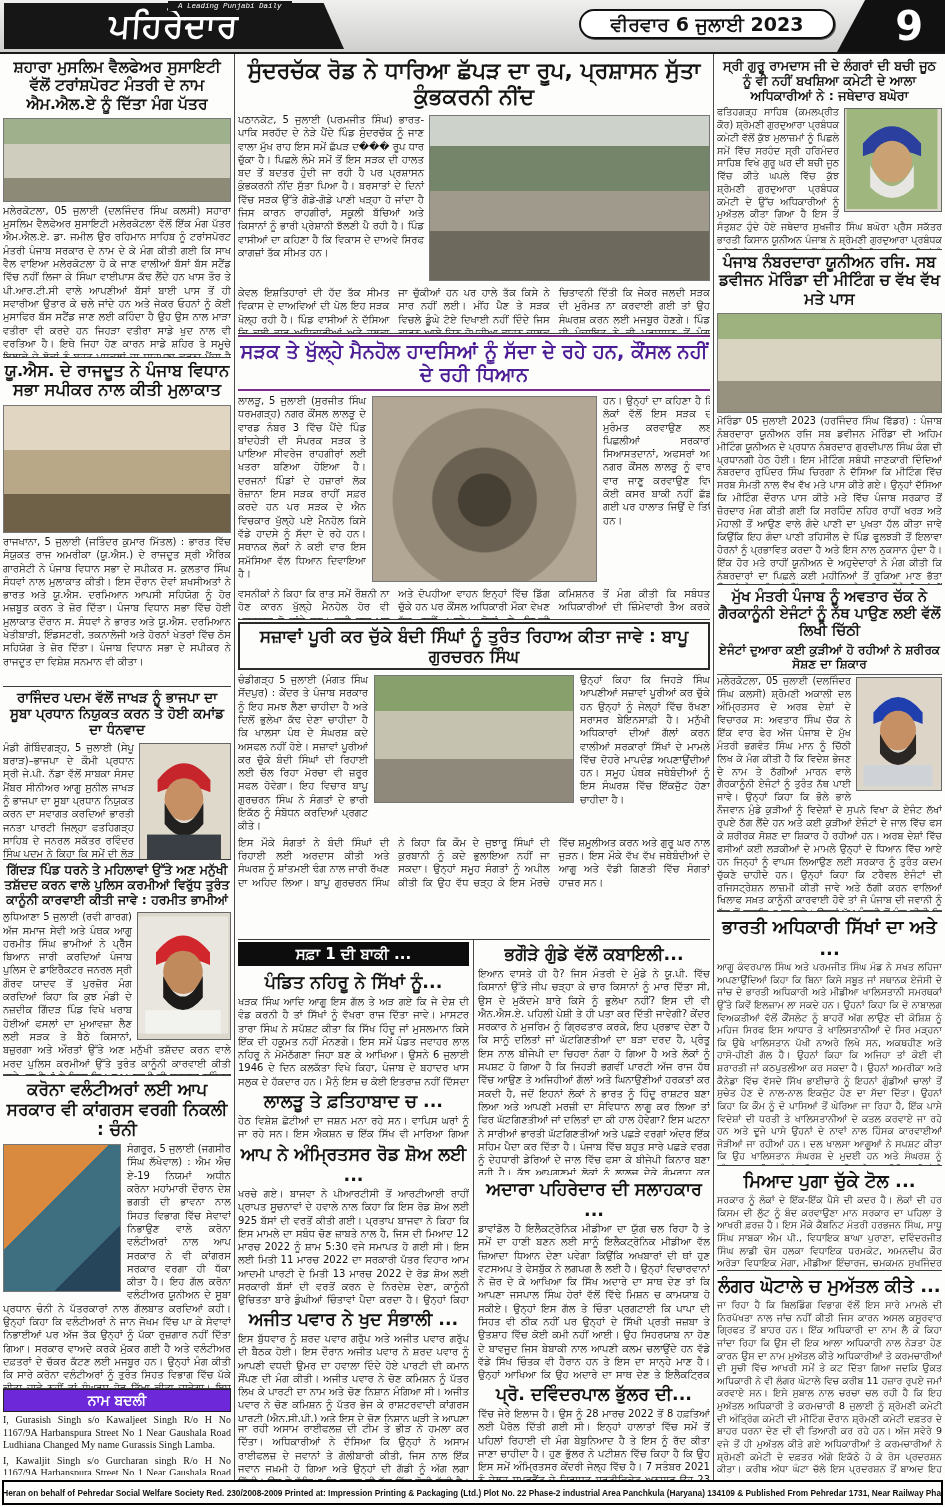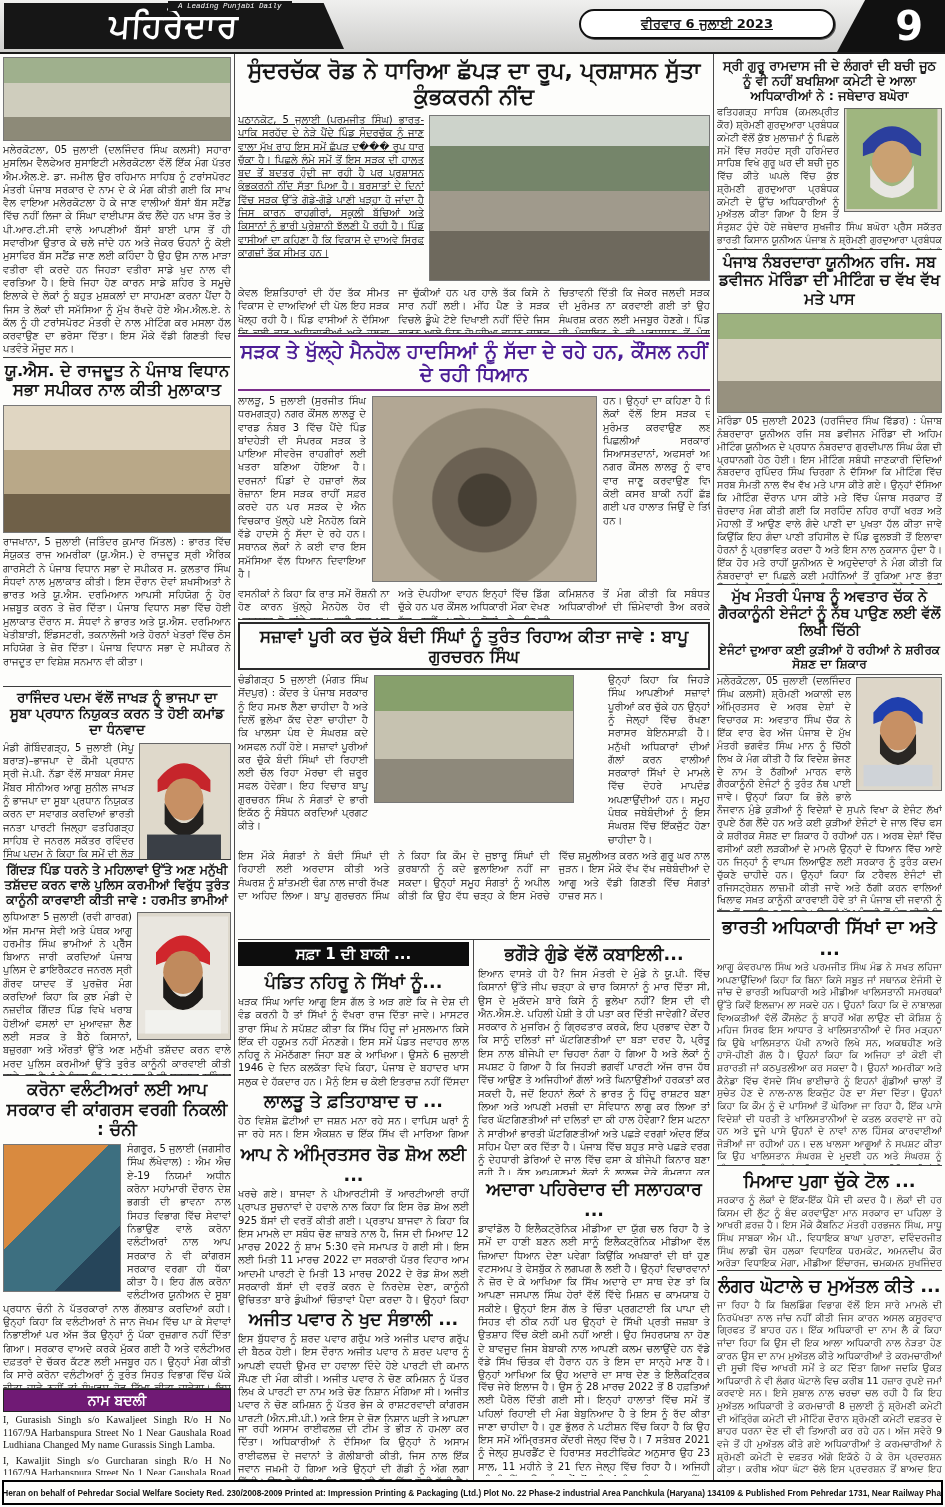--- a/index.html
+++ b/index.html
@@ -9,21 +9,21 @@
   }
   
   .masthead{position:relative;height:52px;background:linear-gradient(#efefee,#cfcfcd);border-bottom:2px solid #1a1a1a;}
   .logo-block{position:absolute;left:4px;top:3px;width:340px;height:46px;background:#161616;
     clip-path:polygon(0 0,94% 0,100% 100%,0 100%);display:flex;align-items:center;justify-content:center;}
   .logo-txt{color:#fff;font-size:33px;font-weight:bold;letter-spacing:1px;transform:skewX(-4deg);}
   .tagline{position:absolute;left:168px;top:1px;background:#161616;color:#fff;font-size:7.5px;
     font-style:italic;padding:1px 10px;font-family:Liberation Mono, monospace;}
   .date-pill{position:absolute;right:110px;top:9px;width:252px;height:26px;border:2px solid #111;
     border-radius:15px;background:#fff;display:flex;align-items:center;justify-content:center;
-    font-size:13px;font-weight:bold;box-shadow:1px 1px 0 #555;text-decoration:underline;}
+    font-size:19px;font-weight:bold;box-shadow:1px 1px 0 #555;}
   .page-num{position:absolute;right:0;top:0;width:108px;height:52px;background:#111;
     clip-path:polygon(26% 0,100% 0,100% 100%,0 100%);display:flex;align-items:center;justify-content:flex-end;
     color:#fff;font-size:40px;font-weight:bold;padding-right:22px;box-sizing:border-box;}
   
   .page{display:flex;height:1426px;}
   .col{box-sizing:border-box;overflow:hidden;padding:1px 3px;}
   .col-left{width:235px;border-right:1px solid #4a4a4a;}
   .col-mid{width:479px;border-right:1px solid #4a4a4a;}
   .col-right{width:231px;}
   .art{overflow:hidden;position:relative;}
@@ -37,42 +37,42 @@
   .ph-a1{height:84px;background:linear-gradient(#9fb08d 0 30%,#cfcdbd 30% 72%,#8d8a78 72%);}
   .ph-a2{height:128px;background:linear-gradient(#e0d6c2 0 35%,#b9a888 35% 70%,#6f6048 70%);}
   .ph-a5{float:left;width:118px;height:148px;margin:2px 6px 2px 0;background:linear-gradient(135deg,#d98a3f 0 40%,#3d6f80 40% 75%,#26455a 75%);}
   .ph-m1{height:166px;background:linear-gradient(#cdd3cb 0 18%,#75856a 18% 46%,#a09a8c 46% 70%,#6e695d 70%);}
   .ph-m2{height:188px;background:radial-gradient(circle at 50% 56%,#463f34 0 17%,#6b6153 18% 34%,#948a77 35% 60%,#b2a794 61%);}
   .ph-m3{height:128px;background:linear-gradient(#87a06c 0 28%,#c6c2b0 28% 66%,#8e897b 66%);}
   .ph-r2{height:100px;background:linear-gradient(#9db27f 0 26%,#d9d3c2 26% 68%,#97917f 68%);}
   .portrait{float:right;margin:2px 0 2px 5px;border:1px solid #666;background:#ddd8cc;}
   
   .m1-row{display:flex;gap:5px;}
-  .m1-left{width:186px;flex:none;text-decoration:underline;}
+  .m1-left{width:186px;flex:none;}
   .m1-photo{flex:1;}
   .cols3{column-count:3;column-gap:9px;margin-top:3px;}
   .m2-hl{color:#4c1d95;border-top:2px solid #7b2d8b;border-bottom:2px solid #7b2d8b;margin:1px 0 3px;}
   .m2-row{display:flex;gap:6px;}
   .m2-side{width:128px;flex:none;}
   .m2-photo{width:225px;flex:none;}
   .m3-hl{border:2px solid #2b2b2b;margin:2px 0 3px;padding:2px;}
   .m3-row{display:flex;gap:6px;}
   .m3-left{width:130px;flex:none;}
   .m3-photo{width:200px;flex:none;}
-  .m3-right{flex:1;margin-left:28px;}
+  .m3-right{flex:1;}
   .bottom-mid{display:flex;border-top:1px solid #3c3c3c;margin-top:2px;}
   .bm-col{width:50%;box-sizing:border-box;overflow:hidden;}
   .bm-col:first-child{border-right:1px solid #4a4a4a;padding-right:4px;}
   .bm-col:last-child{padding-left:4px;}
   .cont-bar{background:#0d0d0d;color:#fff;text-align:center;font-weight:bold;font-size:15px;padding:3px 0;margin:2px 0;}
   .cont-hl{font-size:17.5px;font-weight:bold;text-align:center;padding:4px 0 2px;}
   
   .subhead{font-weight:bold;text-align:center;font-size:12px;border-bottom:1px solid #555;padding:1px 0 3px;}
   
-  .nc-bar{background:#701a75;color:#fff;font-weight:bold;text-align:center;font-size:14px;padding:2px 18px;border:1px solid #222;}
+  .nc-bar{background:#6d28d9;color:#fff;font-weight:bold;text-align:center;font-size:14px;padding:2px 18px;border:1px solid #222;}
   .nc-body{font-family:"Liberation Serif",serif;font-size:10px;line-height:1.25;text-align:justify;padding-top:2px;}
   .nc-body p{margin:0 0 3px;}
   .footer{position:absolute;left:2px;right:2px;bottom:2px;height:21px;border:2px solid #000;
     display:flex;align-items:center;justify-content:center;font-size:8.3px;font-weight:bold;
     font-family:"Liberation Sans",sans-serif;white-space:nowrap;overflow:hidden;}
   .clear{clear:both;}
 </style>
 </head>
 <body>
 
@@ -82,20 +82,21 @@
   </div>
   <div class="tagline">A Leading Punjabi Daily</div>
   <div class="date-pill">ਵੀਰਵਾਰ 6 ਜੁਲਾਈ 2023</div>
   <div class="page-num">9</div>
 </div>
 
 <div class="page">
 
   <div class="col col-left">
     <div class="art" style="height:302px">
+      <div class="hl" style="font-size:15.5px">ਸ਼ਹਾਰਾ ਮੁਸਲਿਮ ਵੈਲਫੇਅਰ ਸੁਸਾਇਟੀ ਵੱਲੋਂ ਟਰਾਂਸ਼ਪੋਰਟ ਮੰਤਰੀ ਦੇ ਨਾਮ ਐਮ.ਐਲ.ਏ ਨੂੰ ਦਿੱਤਾ ਮੰਗ ਪੱਤਰ</div>
       <div class="ph ph-a1 crowdtex"></div>
       <div class="bt">ਮਲੇਰਕੋਟਲਾ, 05 ਜੁਲਾਈ (ਦਲਜਿੰਦਰ ਸਿੰਘ ਕਲਸੀ) ਸਹਾਰਾ ਮੁਸਲਿਮ ਵੈਲਫੇਅਰ ਸੁਸਾਇਟੀ ਮਲੇਰਕੋਟਲਾ ਵੱਲੋਂ ਇੱਕ ਮੰਗ ਪੱਤਰ ਐਮ.ਐਲ.ਏ. ਡਾ. ਜਮੀਲ ਉਰ ਰਹਿਮਾਨ ਸਾਹਿਬ ਨੂੰ ਟਰਾਂਸਪੋਰਟ ਮੰਤਰੀ ਪੰਜਾਬ ਸਰਕਾਰ ਦੇ ਨਾਮ ਦੇ ਕੇ ਮੰਗ ਕੀਤੀ ਗਈ ਕਿ ਸਾਖ ਵੈਲ ਵਾਇਆ ਮਲੇਰਕੋਟਲਾ ਹੋ ਕੇ ਜਾਣ ਵਾਲੀਆਂ ਬੱਸਾਂ ਬੱਸ ਸਟੈਂਡ ਵਿੱਚ ਨਹੀਂ ਲਿਜਾ ਕੇ ਸਿੰਘਾ ਵਾਈਪਾਸ ਕੱਢ ਲੈਂਦੇ ਹਨ ਖਾਸ ਤੌਰ ਤੇ ਪੀ.ਆਰ.ਟੀ.ਸੀ ਵਾਲੇ ਆਪਣੀਆਂ ਬੱਸਾਂ ਬਾਈ ਪਾਸ ਤੋਂ ਹੀ ਸਵਾਰੀਆ ਉਤਾਰ ਕੇ ਚਲੇ ਜਾਂਦੇ ਹਨ ਅਤੇ ਜੇਕਰ ਓਹਨਾਂ ਨੂੰ ਕੋਈ ਮੁਸਾਫਿਰ ਬੱਸ ਸਟੈਂਡ ਜਾਣ ਲਈ ਕਹਿੰਦਾ ਹੈ ਉਹ ਉਸ ਨਾਲ ਮਾੜਾ ਵਤੀਰਾ ਵੀ ਕਰਦੇ ਹਨ ਜਿਹੜਾ ਵਤੀਰਾ ਸਾਡੇ ਖੁਦ ਨਾਲ ਵੀ ਵਰਤਿਆ ਹੈ। ਇਥੇ ਜਿਹਾ ਹੋਣ ਕਾਰਨ ਸਾਡੇ ਸ਼ਹਿਰ ਤੇ ਸਮੂਚੇ ਇਲਾਕੇ ਦੇ ਲੋਕਾਂ ਨੂੰ ਬਹੁਤ ਮੁਸ਼ਕਲਾਂ ਦਾ ਸਾਹਮਣਾ ਕਰਨਾ ਪੈਂਦਾ ਹੈ ਜਿਸ ਤੇ ਲੋਕਾਂ ਦੀ ਸਮੱਸਿਆ ਨੂੰ ਮੁੱਖ ਰੱਖਦੇ ਹੋਏ ਐਮ.ਐਲ.ਏ. ਨੇ ਕੱਲ ਨੂੰ ਹੀ ਟਰਾਂਸਪੋਰਟ ਮੰਤਰੀ ਦੇ ਨਾਲ ਮੀਟਿੰਗ ਕਰ ਮਸਲਾ ਹੱਲ ਕਰਵਾਉਣ ਦਾ ਭਰੋਸਾ ਦਿੱਤਾ। ਇਸ ਮੌਕੇ ਵੱਡੀ ਗਿਣਤੀ ਵਿਚ ਪਤਵੰਤੇ ਮੌਜੂਦ ਸਨ।</div>
     </div>
 
     <div class="art" style="height:328px">
       <div class="hl" style="font-size:16.5px">ਯੂ.ਐਸ. ਦੇ ਰਾਜਦੂਤ ਨੇ ਪੰਜਾਬ ਵਿਧਾਨ ਸਭਾ ਸਪੀਕਰ ਨਾਲ ਕੀਤੀ ਮੁਲਾਕਾਤ</div>
       <div class="ph ph-a2"></div>
       <div class="bt">ਰਾਜਖਾਨਾ, 5 ਜੁਲਾਈ (ਜਤਿੰਦਰ ਕੁਮਾਰ ਮਿੱਤਲ) : ਭਾਰਤ ਵਿੱਚ ਸੰਯੁਕਤ ਰਾਜ ਅਮਰੀਕਾ (ਯੂ.ਐਸ.) ਦੇ ਰਾਜਦੂਤ ਸ੍ਰੀ ਐਰਿਕ ਗਾਰਸੇਟੀ ਨੇ ਪੰਜਾਬ ਵਿਧਾਨ ਸਭਾ ਦੇ ਸਪੀਕਰ ਸ. ਕੁਲਤਾਰ ਸਿੰਘ ਸੰਧਵਾਂ ਨਾਲ ਮੁਲਾਕਾਤ ਕੀਤੀ। ਇਸ ਦੌਰਾਨ ਦੋਵਾਂ ਸ਼ਖਸੀਅਤਾਂ ਨੇ ਭਾਰਤ ਅਤੇ ਯੂ.ਐਸ. ਦਰਮਿਆਨ ਆਪਸੀ ਸਹਿਯੋਗ ਨੂੰ ਹੋਰ ਮਜ਼ਬੂਤ ਕਰਨ ਤੇ ਜ਼ੋਰ ਦਿੱਤਾ। ਪੰਜਾਬ ਵਿਧਾਨ ਸਭਾ ਵਿੱਚ ਹੋਈ ਮੁਲਾਕਾਤ ਦੌਰਾਨ ਸ. ਸੰਧਵਾਂ ਨੇ ਭਾਰਤ ਅਤੇ ਯੂ.ਐਸ. ਦਰਮਿਆਨ ਖੇਤੀਬਾੜੀ, ਇੰਡਸਟਰੀ, ਤਕਨਾਲੋਜੀ ਅਤੇ ਹੋਰਨਾਂ ਖੇਤਰਾਂ ਵਿੱਚ ਠੋਸ ਸਹਿਯੋਗ ਤੇ ਜ਼ੋਰ ਦਿੱਤਾ। ਪੰਜਾਬ ਵਿਧਾਨ ਸਭਾ ਦੇ ਸਪੀਕਰ ਨੇ ਰਾਜਦੂਤ ਦਾ ਵਿਸ਼ੇਸ਼ ਸਨਮਾਨ ਵੀ ਕੀਤਾ।</div>
     </div>
 
@@ -197,20 +198,21 @@
         <div class="bt" style="height:96px;overflow:hidden">ਜਾ ਰਹੀ ਅਸਾਮ ਰਾਈਫਲਜ਼ ਦੀ ਟੀਮ ਤੇ ਭੀੜ ਨੇ ਹਮਲਾ ਕਰ ਦਿੱਤਾ। ਅਧਿਕਾਰੀਆਂ ਨੇ ਦੱਸਿਆ ਕਿ ਉਨ੍ਹਾਂ ਨੇ ਅਸਾਮ ਰਾਈਫਲਜ਼ ਦੇ ਜਵਾਨਾਂ ਤੇ ਗੋਲੀਬਾਰੀ ਕੀਤੀ, ਜਿਸ ਨਾਲ ਇੱਕ ਜਵਾਨ ਜਖ਼ਮੀ ਹੋ ਗਿਆ ਅਤੇ ਉਨ੍ਹਾਂ ਦੀ ਗੱਡੀ ਨੂੰ ਅੱਗ ਲਗਾ ਦਿੱਤੀ। ਉਸ ਨੇ ਦੱਸਿਆ ਕਿ ਜਵਾਨ ਦੀ ਲੱਤ ਵਿੱਚ ਗੋਲੀ ਲੱਗੀ ਹੈ। ਝੜਪ ਵਿੱਚ ਰੋਨਾਲਡੋ ਨਾਮ ਦੇ ਵਿਅਕਤੀ ਨੂੰ ਗੋਲੀ ਲੱਗੀ ਸੀ। ਉਸ ਨੂੰ ਪਹਿਲਾਂ ਥੰਬਲ ਜਿਲ੍ਹਾ ਹਸਪਤਾਲ ਲਿਜਾਇਆ ਗਿਆ, ਪਰ ਬਾਅਦ ਵਿਚ ਉਸ ਦੀ ਹਾਲਤ ਨਾਜ਼ੁਕ ਹੋਣ ਕਾਰਨ ਉਸ ਨੂੰ ਇੰਫਾਲ ਦੇ ਇੱਕ ਹਸਪਤਾਲ ਵਿੱਚ ਰੈਫਰ ਕਰ ਦਿੱਤਾ ਗਿਆ। ਅਧਿਕਾਰੀਆਂ ਨੇ ਦੱਸਿਆ ਕਿ ਸੂਬੇ ਦੀ ਰਾਜਧਾਨੀ ਇੰਫਾਲ ਵਿੱਚ 10 ਹੋਰ ਲੋਕ ਵੀ ਜਖ਼ਮੀ ਹੋਏ ਹਨ ਅਤੇ ਇਨ੍ਹਾਂ ਵਿੱਚੋਂ ਛੇ ਨੂੰ ਗੰਭੀਰ ਜਖ਼ਮੀ ਹਾਲਤ ਵਿੱਚ ਇੰਫਾਲ ਦੇ ਇੱਕ ਹਸਪਤਾਲ ਵਿੱਚ ਦਾਖਲ ਕਰਵਾਇਆ ਗਿਆ ਹੈ।</div>
       </div>
 
       <div class="bm-col">
         <div class="cont-hl">ਭਗੌੜੇ ਗੁੰਡੇ ਵੱਲੋਂ ਕਬਾਇਲੀ...</div>
         <div class="bt" style="height:208px;overflow:hidden">ਇਆਨ ਵਾਸਤੇ ਹੀ ਹੈ? ਜਿਸ ਮੰਤਰੀ ਦੇ ਮੁੰਡੇ ਨੇ ਯੂ.ਪੀ. ਵਿੱਚ ਕਿਸਾਨਾਂ ਉੱਤੇ ਜੀਪ ਚੜ੍ਹਾ ਕੇ ਚਾਰ ਕਿਸਾਨਾਂ ਨੂੰ ਮਾਰ ਦਿੱਤਾ ਸੀ, ਉਸ ਦੇ ਮੁਕੱਦਮੇ ਬਾਰੇ ਕਿਸੇ ਨੂੰ ਭੁਲੇਖਾ ਨਹੀਂ? ਇਸ ਦੀ ਵੀ ਐਨ.ਐਸ.ਏ. ਪਹਿਲੀ ਪੇਸ਼ੀ ਤੇ ਹੀ ਪਤਾ ਕਰ ਦਿੱਤੀ ਜਾਵੇਗੀ? ਕੇਂਦਰ ਸਰਕਾਰ ਨੇ ਮੁਜਰਿਮ ਨੂੰ ਗ੍ਰਿਫਤਾਰ ਕਰਕੇ, ਇਹ ਪ੍ਰਭਾਵ ਦੇਣਾ ਹੈ ਕਿ ਸਾਨੂੰ ਦਲਿਤਾਂ ਜਾਂ ਘੱਟਗਿਣਤੀਆਂ ਦਾ ਬੜਾ ਦਰਦ ਹੈ, ਪ੍ਰੰਤੂ ਇਸ ਨਾਲ ਬੀਜੇਪੀ ਦਾ ਚਿਹਰਾ ਨੰਗਾ ਹੋ ਗਿਆ ਹੈ ਅਤੇ ਲੋਕਾਂ ਨੂੰ ਸਪਸ਼ਟ ਹੋ ਗਿਆ ਹੈ ਕਿ ਜਿਹੜੀ ਭਗਵੀਂ ਪਾਰਟੀ ਅੱਜ ਰਾਜ ਹੱਥ ਵਿੱਚ ਆਉਣ ਤੇ ਅਜਿਹੀਆਂ ਗੱਲਾਂ ਅਤੇ ਘਿਨਾਉਣੀਆਂ ਹਰਕਤਾਂ ਕਰ ਸਕਦੀ ਹੈ, ਜਦੋਂ ਇਹਨਾਂ ਲੋਕਾਂ ਨੇ ਭਾਰਤ ਨੂੰ ਹਿੰਦੂ ਰਾਸ਼ਟਰ ਬਣਾ ਲਿਆ ਅਤੇ ਆਪਣੀ ਮਰਜ਼ੀ ਦਾ ਸੰਵਿਧਾਨ ਲਾਗੂ ਕਰ ਲਿਆ ਤਾਂ ਫਿਰ ਘੱਟਗਿਣਤੀਆਂ ਜਾਂ ਦਲਿਤਾਂ ਦਾ ਕੀ ਹਾਲ ਹੋਵੇਗਾ? ਇਸ ਘਟਨਾ ਨੇ ਸਾਰੀਆਂ ਭਾਰਤੀ ਘੱਟਗਿਣਤੀਆਂ ਅਤੇ ਪਛੜੇ ਵਰਗਾਂ ਅੰਦਰ ਇੱਕ ਸਹਿਮ ਪੈਦਾ ਕਰ ਦਿੱਤਾ ਹੈ। ਪੰਜਾਬ ਵਿੱਚ ਬਹੁਤ ਸਾਰੇ ਪਛੜੇ ਵਰਗ ਨੂੰ ਦੇਹਧਾਰੀ ਡੇਰਿਆਂ ਦੇ ਜਾਲ ਵਿੱਚ ਫਸਾ ਕੇ ਬੀਜੇਪੀ ਕਿਨਾਰ ਬਣਾ ਰਹੀ ਹੈ। ਕੁੱਝ ਆਪਗੁਣਮਾਂ ਲੋਕਾਂ ਨੂੰ ਲਾਲਚ ਦੇਕੇ ਗੁੰਮਰਾਹ ਕਰ ਲਿਆ ਹੈ। ਪੰਜਾਬ ਦੇ ਪਛੜੇ ਅਤੇ ਦਲਿਤ ਵਰਗ ਨੂੰ ਗੁਰੂ ਨਾਨਕ ਦੀ ਗੋਦ ਖਾਲਸਾ ਪੰਥ ਵਿੱਚੋਂ ਬਾਹਰ ਧਕੇਲਿਆ ਜਾ ਰਿਹਾ ਤਾਂ ਕਿ ਇਸ ਸ਼ਕਤੀ ਨੂੰ ਖੇਰੂੰ ਖੇਰੂੰ ਕਰਕੇ, ਸੋਸ਼ਣ ਕਰਨ ਵਾਸਤੇ ਰਾਹ ਪੱਧਰ ਕੀਤਾ ਜਾ ਸਕੇ? ਇਸ ਵਾਸਤੇ ਪਛੜੀਆਂ ਜਾਤੀਆਂ ਨੂੰ ਇਸ ਕਬਾਇਲੀ ਨੌਜਵਾਨ ਨਾਲ ਹੋਈ ਅਣਮਨੁੱਖੀ ਘਟਨਾ ਤੋਂ ਸਬਕ ਸਿੱਖਣਾ ਚਾਹੀਦਾ ਹੈ ਅਤੇ ਭੁੱਲ ਕੇ ਵੀ ਗੁਰੂ ਨਾਨਕ ਦੇ ਫਲਸਫੇ ਤੋਂ ਦੂਰ ਨਹੀਂ ਜਾਣਾ ਚਾਹੀਦਾ। ਜe ਅਜਿਹੀਆਂ ਨਫਰਤੀ ਬਿਰਤੀ ਵਾਲੀਆਂ ਕੱਟੜਵਾਦੀ ਪਾਰਟੀਆਂ ਦਾ ਵਿਰੋਧ ਕਰਕੇ, ਇਹਨਾਂ ਦੇ ਨਾਪਾਕ ਮਨਸੂਬਿਆਂ ਨੂੰ ਅਸਫਲ ਬਣਾਉਣਾ ਚਾਹੀਦਾ ਹੈ। ਨਾਲ ਹੀ ਸਿੱਖਾਂ ਨੂੰ ਮਿਲਕੇ ਹਲੇਮੀ ਰਾਜ ਅਤੇ ਬੇਗਮਪੁਰੇ ਦੀ ਸਿਰਜਣਾ ਵੱਲ ਇੱਕਜੁੱਟ ਹੋਕੇ ਹੰਭਲਾ ਮਾਰਨਾ ਚਾਹੀਦਾ ਹੈ। ਗੁਰੂ ਰਾਖਾ।</div>
 
         <div class="cont-hl">ਅਦਾਰਾ ਪਹਿਰੇਦਾਰ ਦੀ ਸਲਾਹਕਾਰ ...</div>
         <div class="bt" style="height:158px;overflow:hidden">ਡਾਵਾਂਡੋਲ ਹੈ ਇਲੈਕਟ੍ਰੋਨਿਕ ਮੀਡੀਆ ਦਾ ਯੁੱਗ ਚਲ ਰਿਹਾ ਹੈ ਤੇ ਸਮੇਂ ਦਾ ਹਾਣੀ ਬਣਨ ਲਈ ਸਾਨੂੰ ਇਲੈਕਟ੍ਰੋਨਿਕ ਮੀਡੀਆ ਵੱਲ ਜ਼ਿਆਦਾ ਧਿਆਨ ਦੇਣਾ ਪਵੇਗਾ ਕਿਉਂਕਿ ਅਖਬਾਰਾਂ ਦੀ ਥਾਂ ਹੁਣ ਵਟਸਅਪ ਤੇ ਫੇਸਬੁੱਕ ਨੇ ਲਗਪਗ ਲੈ ਲਈ ਹੈ। ਉਨ੍ਹਾਂ ਵਿਚਾਰਵਾਨਾਂ ਨੇ ਜ਼ੋਰ ਦੇ ਕੇ ਆਖਿਆ ਕਿ ਸਿੱਖ ਅਦਾਰੇ ਦਾ ਸਾਥ ਦੇਣ ਤਾਂ ਕਿ ਆਪਣਾ ਜਸਪਾਲ ਸਿੰਘ ਹੇਰਾਂ ਵੱਲੋਂ ਵਿੱਢੇ ਮਿਸ਼ਨ ਚ ਕਾਮਯਾਬ ਹੋ ਸਕੀਏ। ਉਨ੍ਹਾਂ ਇਸ ਗੱਲ ਤੇ ਚਿੰਤਾ ਪ੍ਰਗਟਾਈ ਕਿ ਪਾਪਾ ਦੀ ਸਿਹਤ ਵੀ ਠੀਕ ਨਹੀਂ ਪਰ ਉਨ੍ਹਾਂ ਦੇ ਸਿੱਖੀ ਪ੍ਰਤੀ ਜਜ਼ਬਾ ਤੇ ਉਤਸ਼ਾਹ ਵਿੱਚ ਕੋਈ ਕਮੀ ਨਹੀਂ ਆਈ। ਉਹ ਸਿਹਰਯਾਬ ਨਾ ਹੋਣ ਦੇ ਬਾਵਜੂਦ ਜਿਸ ਬੇਬਾਕੀ ਨਾਲ ਆਪਣੀ ਕਲਮ ਚਲਾਉਂਦੇ ਹਨ ਵੱਡੇ ਵੱਡੇ ਸਿੱਖ ਚਿੰਤਕ ਵੀ ਹੈਰਾਨ ਹਨ ਤੇ ਇਸ ਦਾ ਸਾਨ੍ਹੇ ਮਾਣ ਹੈ। ਉਨ੍ਹਾਂ ਆਖਿਆ ਕਿ ਉਹ ਅਦਾਰੇ ਦਾ ਸਾਥ ਦੇਣ ਤੇ ਇਲੈਕਟ੍ਰਿਕ ਮੀਡੀਆ ਨੂੰ ਜ਼ੋਰਦਾਰ ਢੰਗ ਨਾਲ ਚਲਾਉਣ ਲਈ ਤੇ ਆਧੁਨਿਕ ਸਾਜੋ ਸਮਾਨ ਲੈਣ ਲਈ ਸਹਿਯੋਗ ਕਰਨ ਤਾਂਕਿ ਸਾਨੂੰ ਕਿਸੇ ਸਰਕਾਰੀ ਜਾਂ ਪੰਥ ਵਿਰੋਧੀ ਤਾਕਤਾਂ ਤੋਂ ਕੋਈ ਇਸ਼ਤਿਹਾਰ ਦੀ ਝਾਕ ਨਾ ਰੱਖਣੀ ਪਵੇ। ਉਨ੍ਹਾਂ ਇਹ ਵੀ ਇੰਕਸਾਫ ਕੀਤਾ ਕਿ ਅਦਾਰੇ ਨੂੰ ਪੰਥ ਵਿਰੋਧੀ ਸ਼ਕਤੀਆਂ ਇਸ਼ਤਿਹਾਰਾਂ ਦੀ ਆੜ ਵਿੱਚ ਠੇਸ ਮਾਰਦੀਆਂ ਹਨ ਪਰ ਅਦਾਰਾ ਇਸ ਨੂੰ ਠੋਕਰ ਮਾਰਦਾ ਹੈ। ਪਹਿਰੇਦਾਰ ਪੰਥ ਤੇ ਗ੍ਰੰਥ ਦੀ ਚੜ੍ਹਦੀ ਕਲਾ ਲਈ ਆਪਣੇ ਵਿੱਢੇ ਮਿਸ਼ਨ ਤੇ ਚਲਦਾ ਰਹੇਗਾ। ਇਸ ਮੌਕੇ ਅਹੁਦੇਦਾਰ ਕਮੇਟੀ ਮੈਂਬਰ ਪ੍ਰਤਾਪ ਸਿੰਘ, ਬਲਜੀਤ ਸਿੰਘ ਢਿੱਲੋਂ ਆਦਿ ਹਾਜ਼ਰ ਸਨ।</div>
 
+        <div class="cont-hl">ਪ੍ਰੋ. ਦਵਿੰਦਰਪਾਲ ਭੁੱਲਰ ਦੀ...</div>
         <div class="bt" style="height:96px;overflow:hidden">ਵਿੱਚ ਜੇਰੇ ਇਲਾਜ ਹੈ। ਉਸ ਨੂੰ 28 ਮਾਰਚ 2022 ਤੋਂ 8 ਹਫ਼ਤਿਆਂ ਲਈ ਪੈਰੋਲ ਦਿੱਤੀ ਗਈ ਸੀ। ਇਨ੍ਹਾਂ ਹਾਲਾਤਾਂ ਵਿੱਚ ਸਮੇਂ ਤੋਂ ਪਹਿਲਾਂ ਰਿਹਾਈ ਦੀ ਮੰਗ ਬੇਬੁਨਿਆਦ ਹੈ ਤੇ ਇਸ ਨੂੰ ਰੱਦ ਕੀਤਾ ਜਾਣਾ ਚਾਹੀਦਾ ਹੈ। ਹੁਣ ਭੁੱਲਰ ਨੇ ਪਟੀਸ਼ਨ ਵਿੱਚ ਕਿਹਾ ਹੈ ਕਿ ਉਹ ਇਸ ਸਮੇਂ ਅੰਮ੍ਰਿਤਸਰ ਕੇਂਦਰੀ ਜੇਲ੍ਹ ਵਿੱਚ ਹੈ। 7 ਸਤੰਬਰ 2021 ਨੂੰ ਜੇਲ੍ਹ ਸੁਪਰਡੈਂਟ ਦੇ ਹਿਰਾਸਤ ਸਰਟੀਫਿਕੇਟ ਅਨੁਸਾਰ ਉਹ 23 ਸਾਲ, 11 ਮਹੀਨੇ ਤੇ 21 ਦਿਨ ਜੇਲ੍ਹ ਵਿੱਚ ਰਿਹਾ ਹੈ। ਅਜਿਹੀ ਸਥਿਤੀ ਵਿੱਚ ਉਸ ਨੂੰ ਸਮੇਂ ਤੋਂ ਪਹਿਲਾਂ ਰਿਹਾਈ ਦਾ ਲਾਭ ਦਿੱਤਾ ਜਾਣਾ ਚਾਹੀਦਾ ਹੈ। ਦਿੱਲੀ ਜੇਲ੍ਹ ਨਿਯਮਾਂ 2018 ਅਨੁਸਾਰ, ਅਸਲ ਸਜ਼ਾ 14 ਸਾਲ ਤੇ ਕੁੱਲ ਸਜ਼ਾ 20 ਸਾਲ ਹੋਣੀ ਚਾਹੀਦੀ ਹੈ। ਦੱਸ ਦੇਈਏ ਕਿ 31 ਮਾਰਚ 2014 ਨੂੰ ਸੁਪਰੀਮ ਕੋਰਟ ਨੇ ਮੌਤ ਦੀ ਸਜ਼ਾ ਨੂੰ ਉਮਰ ਕੈਦ ਵਿੱਚ ਬਦਲ ਦਿੱਤਾ ਸੀ।</div>
       </div>
     </div>
   </div>
 
   <div class="col col-right">
 
     <div class="art" style="height:194px">
       <div class="hl" style="font-size:12.8px">ਸ੍ਰੀ ਗੁਰੂ ਰਾਮਦਾਸ ਜੀ ਦੇ ਲੰਗਰਾਂ ਦੀ ਬਚੀ ਜੂਠ ਨੂੰ ਵੀ ਨਹੀਂ ਬਖਸ਼ਿਆ ਕਮੇਟੀ ਦੇ ਆਲਾ ਅਧਿਕਾਰੀਆਂ ਨੇ : ਜਥੇਦਾਰ ਬਘੋਰਾ</div>
       <div class="portrait" style="width:96px;height:102px">

